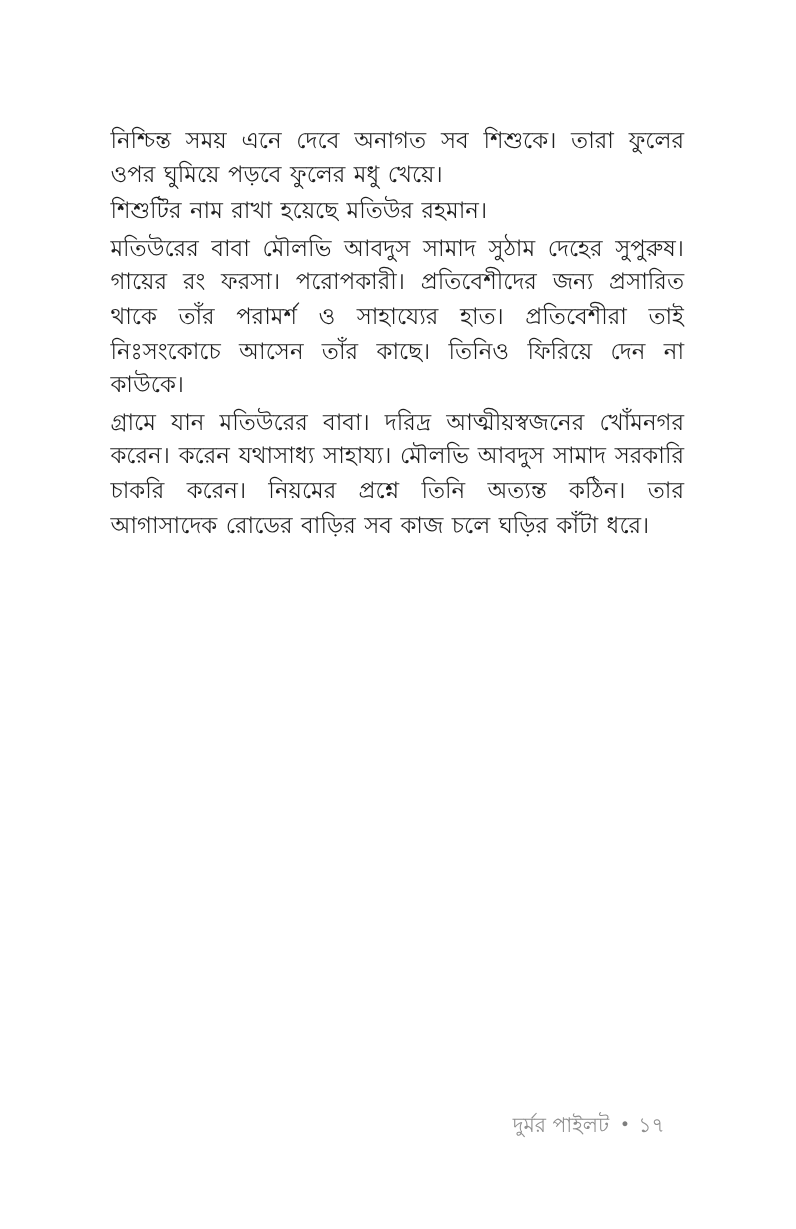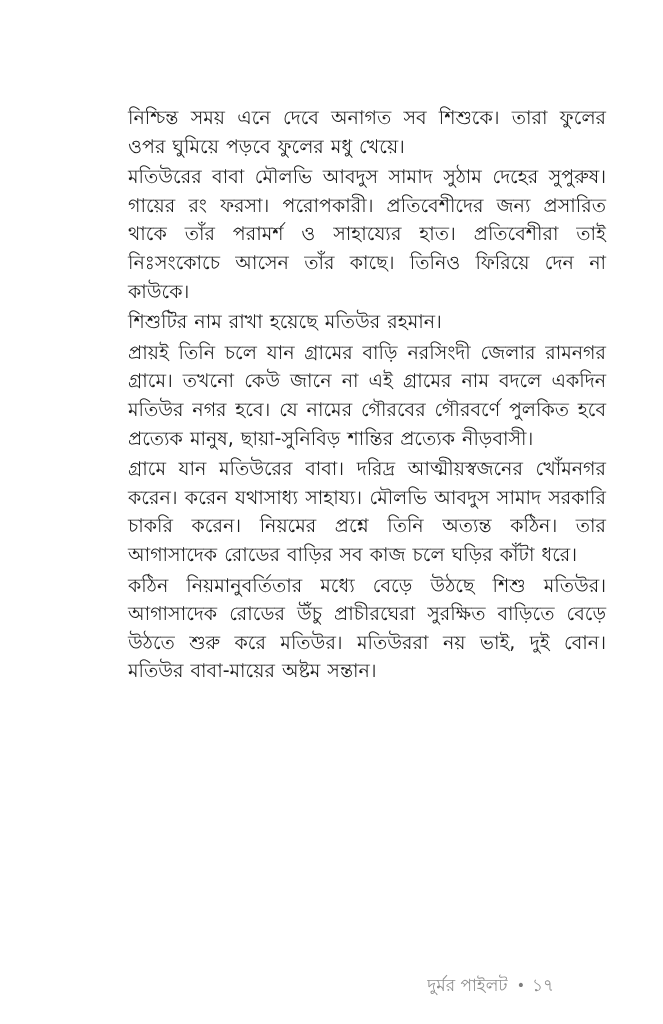--- a/index.html
+++ b/index.html
@@ -13,36 +13,35 @@
     height: 1024px;
     background: #ffffff;
     overflow: hidden;
     font-family: "DejaVu Sans", "Liberation Serif", sans-serif;
   }
   .content {
     position: absolute;
     left: 92px;
     top: 103px;
     width: 478px;
-    margin-left: 36px;
   }
   .content p {
     margin: 0 0 2px 0;
     padding: 0;
     font-size: 19px;
     line-height: 28.6px;
     color: #1f1f1f;
     text-align: justify;
     text-justify: inter-word;
     word-spacing: 1px;
   }
   .footer {
     position: absolute;
     left: 92px;
-    top: 973px;
+    top: 926px;
     width: 462px;
     text-align: right;
     font-size: 17px;
     line-height: 24px;
     color: #8f8f8f;
     white-space: nowrap;
   }
   .footer .dot {
     display: inline-block;
     margin: 0 7px 0 9px;
@@ -51,24 +50,22 @@
     color: #7e7e7e;
   }
 </style>
 </head>
 <body>
 
 <div class="page">
 
   <main class="content">
     <p>নিশ্চিন্ত সময় এনে দেবে অনাগত সব শিশুকে। তারা ফুলের ওপর ঘুমিয়ে পড়বে ফুলের মধু খেয়ে।</p>
+    <p>শিশুটির নাম রাখা হয়েছে মতিউর রহমান।</p>
     <p>মতিউরের বাবা মৌলভি আবদুস সামাদ সুঠাম দেহের সুপুরুষ। গায়ের রং ফরসা। পরোপকারী। প্রতিবেশীদের জন্য প্রসারিত থাকে তাঁর পরামর্শ ও সাহায্যের হাত। প্রতিবেশীরা তাই নিঃসংকোচে আসেন তাঁর কাছে। তিনিও ফিরিয়ে দেন না কাউকে।</p>
-    <p>শিশুটির নাম রাখা হয়েছে মতিউর রহমান।</p>
-    <p>প্রায়ই তিনি চলে যান গ্রামের বাড়ি নরসিংদী জেলার রামনগর গ্রামে। তখনো কেউ জানে না এই গ্রামের নাম বদলে একদিন মতিউর নগর হবে। যে নামের গৌরবের গৌরবর্ণে পুলকিত হবে প্রত্যেক মানুষ, ছায়া-সুনিবিড় শান্তির প্রত্যেক নীড়বাসী।</p>
     <p>গ্রামে যান মতিউরের বাবা। দরিদ্র আত্মীয়স্বজনের খোঁমনগর করেন। করেন যথাসাধ্য সাহায্য। মৌলভি আবদুস সামাদ সরকারি চাকরি করেন। নিয়মের প্রশ্নে তিনি অত্যন্ত কঠিন। তার আগাসাদেক রোডের বাড়ির সব কাজ চলে ঘড়ির কাঁটা ধরে।</p>
-    <p>কঠিন নিয়মানুবর্তিতার মধ্যে বেড়ে উঠছে শিশু মতিউর। আগাসাদেক রোডের উঁচু প্রাচীরঘেরা সুরক্ষিত বাড়িতে বেড়ে উঠতে শুরু করে মতিউর। মতিউররা নয় ভাই, দুই বোন। মতিউর বাবা-মায়ের অষ্টম সন্তান।</p>
   </main>
 
   <footer class="footer">
     <span>দুর্মর পাইলট</span><span class="dot">•</span><span>১৭</span>
   </footer>
 
 </div>
 
 </body></html>

